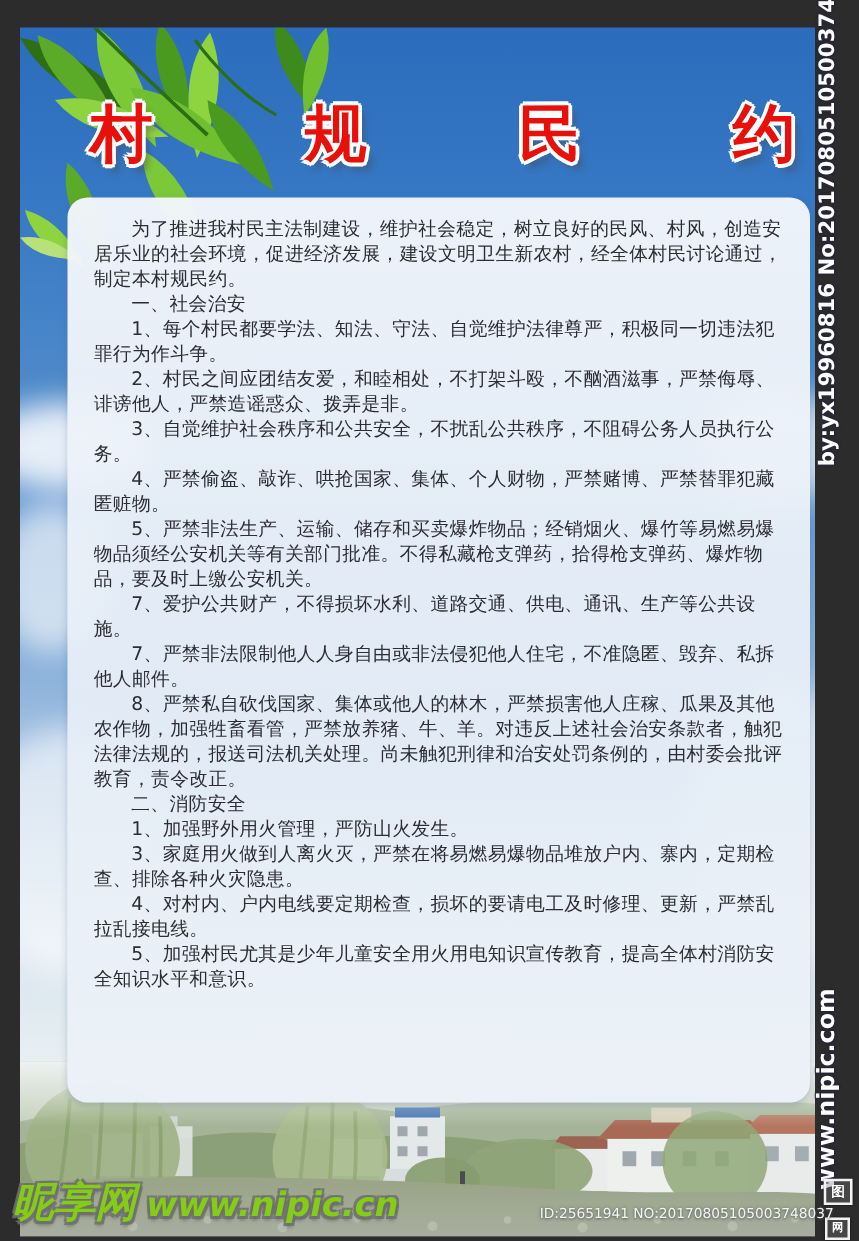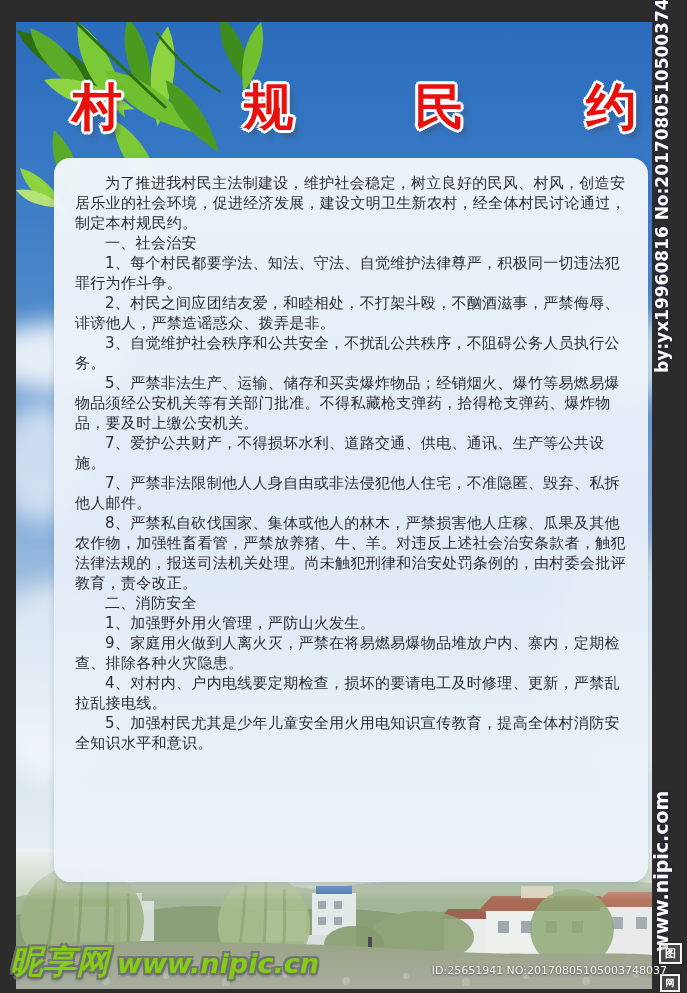--- a/index.html
+++ b/index.html
@@ -179,27 +179,28 @@
     </g>
     <rect x="0" y="0" width="636" height="52" fill="url(#mist)"></rect>
   </svg>
 
   <div class="panel">
     <p>为了推进我村民主法制建设，维护社会稳定，树立良好的民风、村风，创造安居乐业的社会环境，促进经济发展，建设文明卫生新农村，经全体村民讨论通过，制定本村规民约。</p>
     <p>一、社会治安</p>
     <p>1、每个村民都要学法、知法、守法、自觉维护法律尊严，积极同一切违法犯罪行为作斗争。</p>
     <p>2、村民之间应团结友爱，和睦相处，不打架斗殴，不酗酒滋事，严禁侮辱、诽谤他人，严禁造谣惑众、拨弄是非。</p>
     <p>3、自觉维护社会秩序和公共安全，不扰乱公共秩序，不阻碍公务人员执行公务。</p>
+    <p>4、严禁偷盗、敲诈、哄抢国家、集体、个人财物，严禁赌博、严禁替罪犯藏匿赃物。</p>
     <p>5、严禁非法生产、运输、储存和买卖爆炸物品；经销烟火、爆竹等易燃易爆物品须经公安机关等有关部门批准。不得私藏枪支弹药，拾得枪支弹药、爆炸物品，要及时上缴公安机关。</p>
     <p>7、爱护公共财产，不得损坏水利、道路交通、供电、通讯、生产等公共设施。</p>
     <p>7、严禁非法限制他人人身自由或非法侵犯他人住宅，不准隐匿、毁弃、私拆他人邮件。</p>
     <p>8、严禁私自砍伐国家、集体或他人的林木，严禁损害他人庄稼、瓜果及其他农作物，加强牲畜看管，严禁放养猪、牛、羊。对违反上述社会治安条款者，触犯法律法规的，报送司法机关处理。尚未触犯刑律和治安处罚条例的，由村委会批评教育，责令改正。</p>
     <p>二、消防安全</p>
     <p>1、加强野外用火管理，严防山火发生。</p>
-    <p>9、家庭用火做到人离火灭，严禁在将易燃易爆物品堆放户内、寨内，定期检查、排除各种火灾隐患。</p>
+    <p>3、家庭用火做到人离火灭，严禁在将易燃易爆物品堆放户内、寨内，定期检查、排除各种火灾隐患。</p>
     <p>4、对村内、户内电线要定期检查，损坏的要请电工及时修理、更新，严禁乱拉乱接电线。</p>
     <p>5、加强村民尤其是少年儿童安全用火用电知识宣传教育，提高全体村消防安全知识水平和意识。</p>
   </div>
 </div>
 
 <div class="wm-vert-wrap" id="wm-right-top">
   <span class="wm-vert">by:yx19960816 No:20170805105003748037</span>
 </div>
 <div class="wm-vert-wrap" id="wm-right-bottom">
   <span class="wm-vert">www.nipic.com</span>

